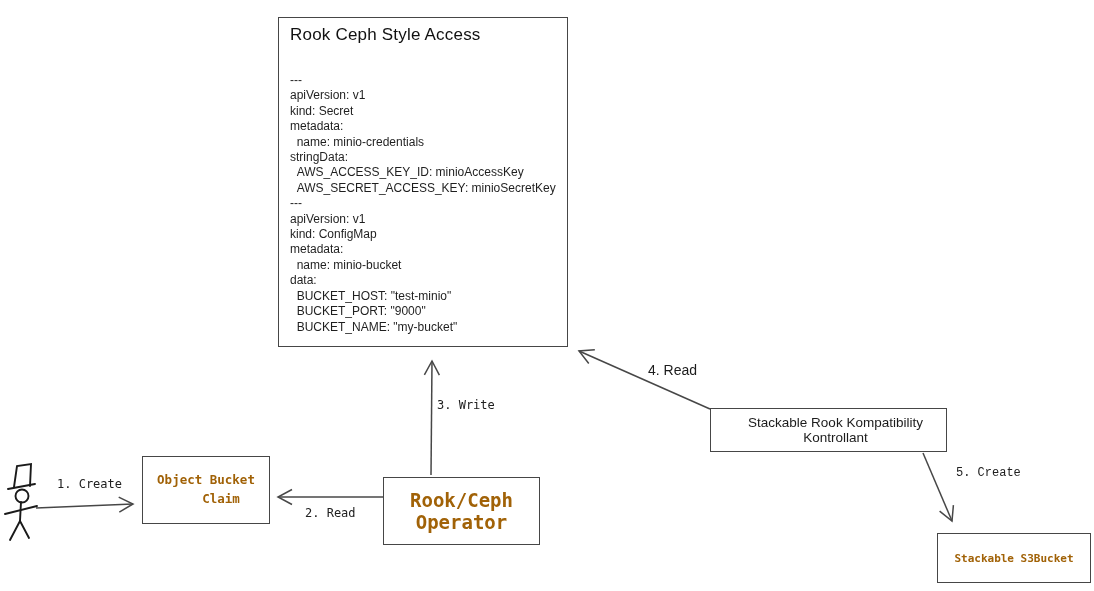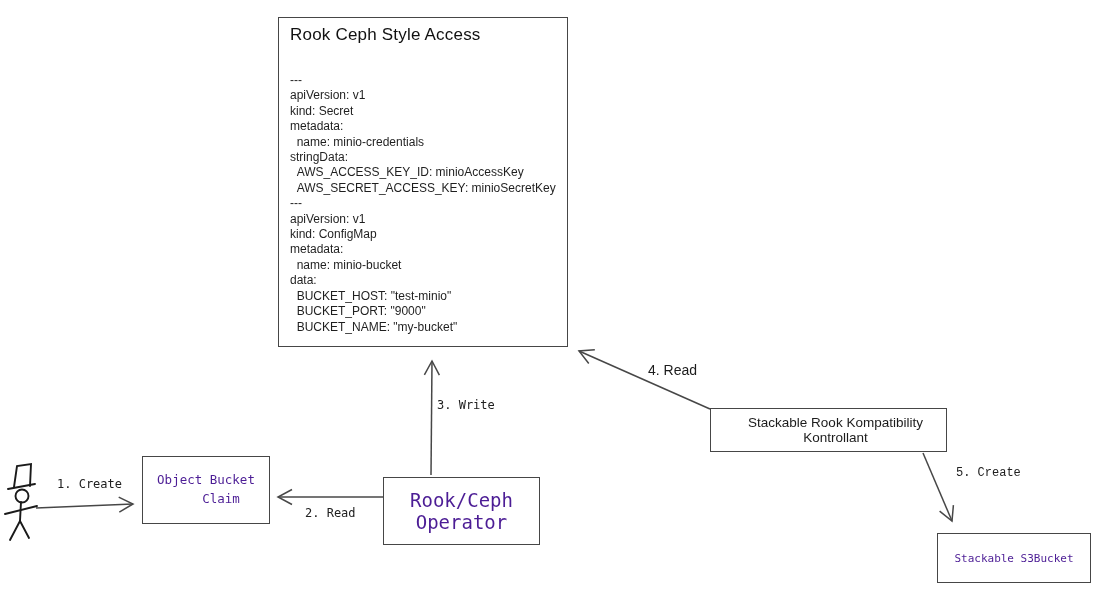--- a/index.html
+++ b/index.html
@@ -12,22 +12,22 @@
     box-sizing:border-box;
   }
   .yaml-box{left:278px;top:17px;width:290px;height:330px;padding:7px 11px;}
   .yaml-title{font-size:17px;color:#111;letter-spacing:.2px;}
   .yaml-body{
     margin-top:28px;font-size:12px;line-height:15.4px;color:#1f1f1f;
     white-space:pre-wrap;font-family:"Liberation Sans",sans-serif;
   }
   .node{
     display:flex;align-items:center;justify-content:center;text-align:center;
-    font-family:"DejaVu Sans Mono","Liberation Mono",monospace;font-weight:normal;
-    color:#4c1d95;
+    font-family:"DejaVu Sans Mono","Liberation Mono",monospace;font-weight:bold;
+    color:#a16207;
   }
   .node-obc{left:142px;top:456px;width:128px;height:68px;font-size:12.5px;line-height:1.5;white-space:pre;}
   .node-operator{left:383px;top:477px;width:157px;height:68px;font-size:19px;}
   .node-kontrollant{
     left:710px;top:408px;width:237px;height:44px;
     font-family:"Liberation Sans",sans-serif;font-weight:normal;font-size:13.5px;color:#1c1c1c;padding-left:14px;
   }
   .node-s3bucket{left:937px;top:533px;width:154px;height:50px;font-size:11px;}
   .edge-label{
     position:absolute;font-family:"DejaVu Sans Mono","Liberation Mono",monospace;

